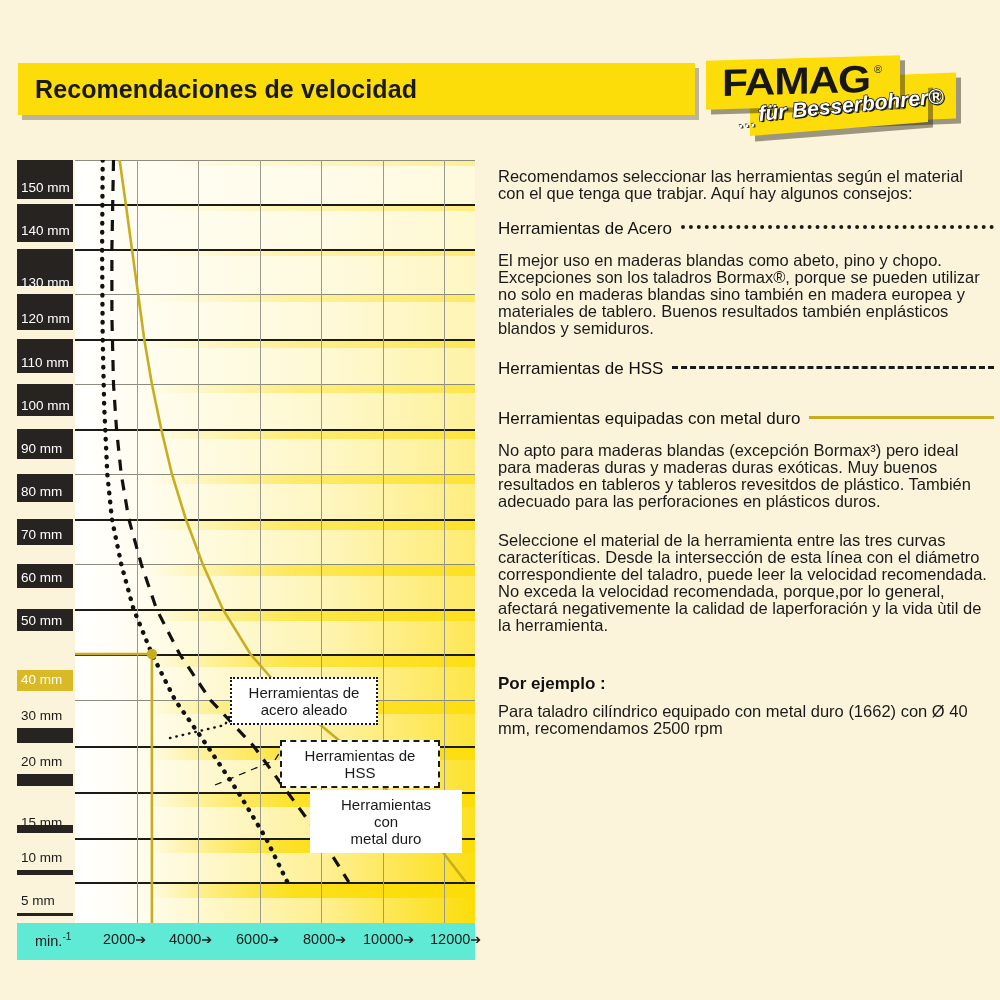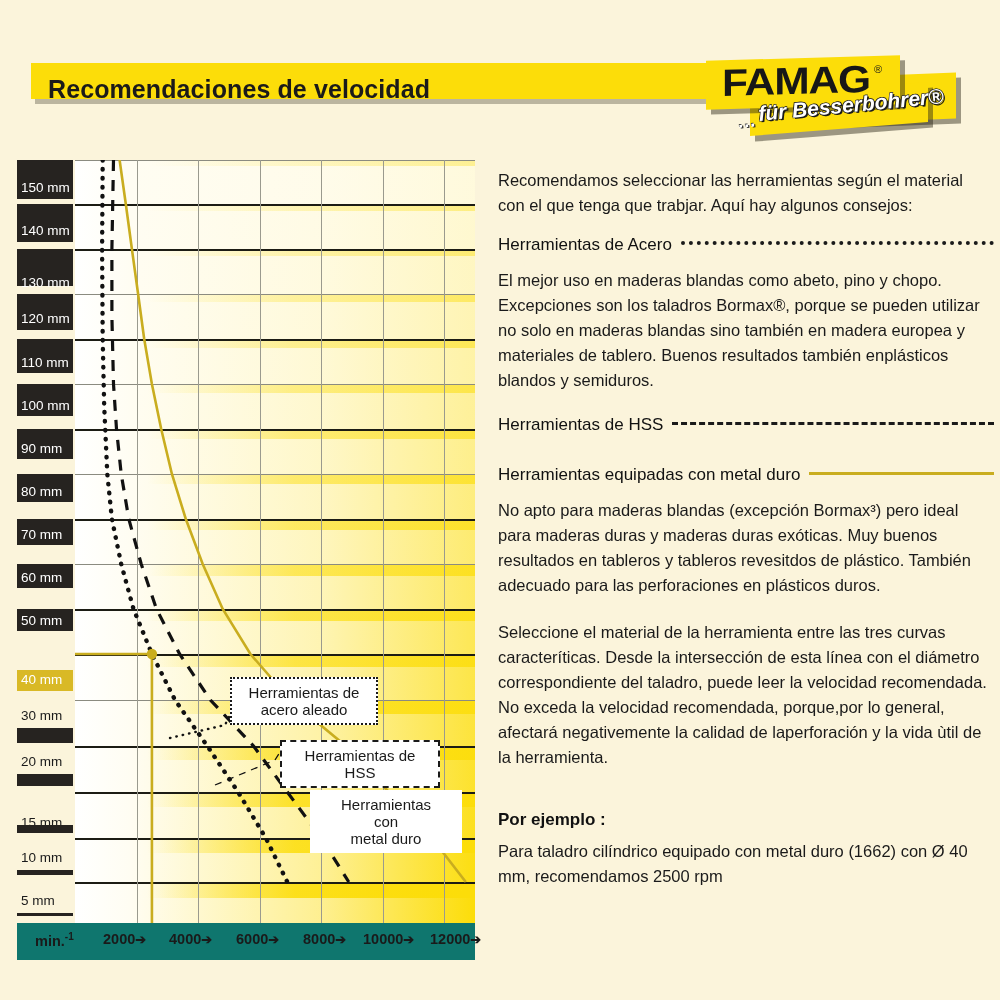--- a/index.html
+++ b/index.html
@@ -8,21 +8,21 @@
     width:1000px;height:1000px;
     background:#fbf4db;
     font-family:"Liberation Sans", sans-serif;
     overflow:hidden;
     position:relative;
   }
 
   
   #header{position:absolute;left:0;top:0;width:1000px;height:150px;}
   #title-bar{
-    position:absolute;left:31px;top:63px;width:677px;height:36px;
+    position:absolute;left:18px;top:63px;width:677px;height:52px;
     background:#fcdd09;
     box-shadow:4px 5px 0 0 rgba(40,36,20,.30);
   }
   #title-text{
     position:absolute;left:17px;top:12px;
     font-size:25px;font-weight:bold;color:#1a1a1a;
     letter-spacing:.1px;white-space:nowrap;
   }
 
   #logo{position:absolute;left:706px;top:58px;width:250px;height:86px;}
@@ -69,41 +69,41 @@
   .lab{position:absolute;left:0;width:56px;box-sizing:border-box;}
   .lab .bar{position:absolute;left:0;width:56px;background:#262320;}
   .lab .txt{position:absolute;left:4px;font-size:13.5px;white-space:nowrap;
             font-family:"Liberation Sans",sans-serif;}
   .lab .txt.on-dark{color:#ffffff;}
   .lab .txt.on-light{color:#1a1a1a;}
   .lab.highlight .bar{background:#d9b926;}
 
   
   #xaxis{position:absolute;left:0px;top:763px;width:458px;height:37px;
-         background:#0f766e;font-weight:bold;}
+         background:#5eead4;}
   .xtick{position:absolute;top:8px;font-size:14.5px;color:#1a1a1a;
          white-space:nowrap;}
   .xtick .arw{font-size:13px;}
 
   
   #curves{position:absolute;left:0;top:0;width:400px;height:763px;}
 
   
   .callout{
     position:absolute;background:#ffffff;color:#1a1a1a;
     font-size:15px;line-height:17px;text-align:center;
     padding:5px 16px;box-sizing:border-box;z-index:6;
   }
   .callout.dotted{border:2px dotted #1a1a1a;}
   .callout.dashed{border:2px dashed #1a1a1a;}
   .callout.solid{border:1px solid #ffffff;}
 
   
   #textcol{position:absolute;left:498px;top:168px;width:496px;}
-  .para{font-size:16.5px;line-height:25px;color:#1a1a1a;margin:0 0 17px 0;}
+  .para{font-size:16.5px;line-height:17px;color:#1a1a1a;margin:0 0 17px 0;}
   .sect{display:flex;align-items:center;margin:0 0 13px 0;}
   .sect .h{font-size:17px;font-weight:normal;color:#111;white-space:nowrap;}
   .sect .rule{flex:1;margin-left:9px;height:4px;}
   .rule.dotted{border-top:4px dotted #1a1a1a;}
   .rule.dashed{border-top:3px dashed #1a1a1a;}
   .rule.solid{border-top:3px solid #c9ad1f;}
   .ex-h{font-size:17px;font-weight:bold;color:#111;margin:0 0 9px 0;}
 </style>
 </head>
 <body>

